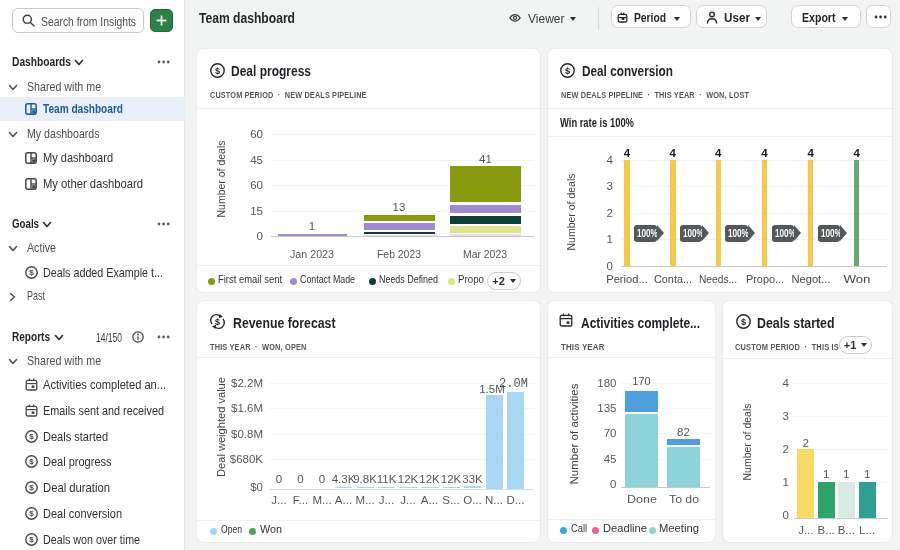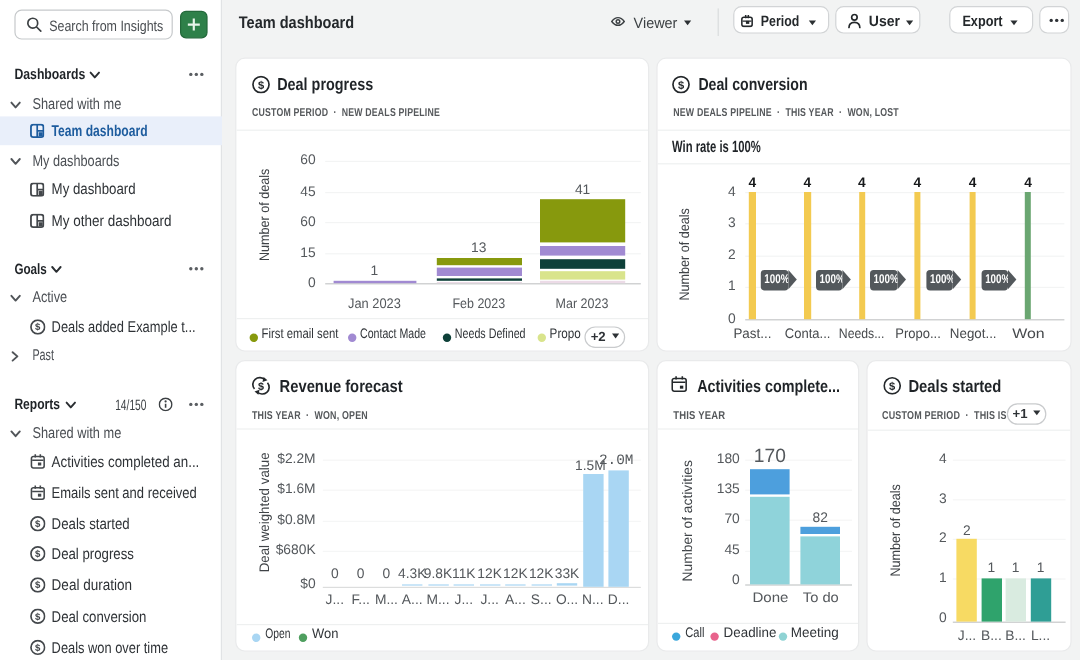--- a/index.html
+++ b/index.html
@@ -231,21 +231,21 @@
     <div style="position:absolute;left:73px;top:190.0px;width:266px;height:1px;background:#f3f4f4;"></div>
     <div style="position:absolute;top:156.5px;font-size:11.5px;color:#54585c;font-weight:normal;line-height:14px;white-space:nowrap;left:65px;transform-origin:right top;transform:translateX(-100%);">2</div>
     <div style="position:absolute;left:73px;top:163.5px;width:266px;height:1px;background:#f3f4f4;"></div>
     <div style="position:absolute;top:130.0px;font-size:11.5px;color:#54585c;font-weight:normal;line-height:14px;white-space:nowrap;left:65px;transform-origin:right top;transform:translateX(-100%);">3</div>
     <div style="position:absolute;left:73px;top:137.0px;width:266px;height:1px;background:#f3f4f4;"></div>
     <div style="position:absolute;top:103.5px;font-size:11.5px;color:#54585c;font-weight:normal;line-height:14px;white-space:nowrap;left:65px;transform-origin:right top;transform:translateX(-100%);">4</div>
     <div style="position:absolute;left:73px;top:110.5px;width:266px;height:1px;background:#f3f4f4;"></div>
     <div style="position:absolute;left:73px;top:216.5px;width:266px;height:1px;background:#c6c8c9;"></div>
     <div style="position:absolute;left:76.25px;top:110.5px;width:5.5px;height:106.0px;background:#f3ca50;"></div>
     <div style="position:absolute;top:96.5px;font-size:11.5px;color:#17191b;font-weight:bold;line-height:14px;white-space:nowrap;left:79px;transform:translateX(-50%);">4</div>
-    <div style="position:absolute;top:223px;font-size:11.5px;color:#46494c;font-weight:normal;line-height:14px;white-space:nowrap;left:79px;transform:translateX(-50%) scaleX(0.971);">Past...</div>
+    <div style="position:absolute;top:223px;font-size:11.5px;color:#46494c;font-weight:normal;line-height:14px;white-space:nowrap;left:79px;transform:translateX(-50%) scaleX(0.971);">Period...</div>
     <div style="position:absolute;left:122.05px;top:110.5px;width:5.5px;height:106.0px;background:#f3ca50;"></div>
     <div style="position:absolute;top:96.5px;font-size:11.5px;color:#17191b;font-weight:bold;line-height:14px;white-space:nowrap;left:124.8px;transform:translateX(-50%);">4</div>
     <div style="position:absolute;top:223px;font-size:11.5px;color:#46494c;font-weight:normal;line-height:14px;white-space:nowrap;left:124.8px;transform:translateX(-50%) scaleX(0.943);">Conta...</div>
     <div style="position:absolute;left:167.55px;top:110.5px;width:5.5px;height:106.0px;background:#f3ca50;"></div>
     <div style="position:absolute;top:96.5px;font-size:11.5px;color:#17191b;font-weight:bold;line-height:14px;white-space:nowrap;left:170.3px;transform:translateX(-50%);">4</div>
     <div style="position:absolute;top:223px;font-size:11.5px;color:#46494c;font-weight:normal;line-height:14px;white-space:nowrap;left:170.3px;transform:translateX(-50%) scaleX(0.887);">Needs...</div>
     <div style="position:absolute;left:213.75px;top:110.5px;width:5.5px;height:106.0px;background:#f3ca50;"></div>
     <div style="position:absolute;top:96.5px;font-size:11.5px;color:#17191b;font-weight:bold;line-height:14px;white-space:nowrap;left:216.5px;transform:translateX(-50%);">4</div>
     <div style="position:absolute;top:223px;font-size:11.5px;color:#46494c;font-weight:normal;line-height:14px;white-space:nowrap;left:216.5px;transform:translateX(-50%) scaleX(0.943);">Propo...</div>
     <div style="position:absolute;left:259.85px;top:110.5px;width:5.5px;height:106.0px;background:#f3ca50;"></div>
@@ -343,21 +343,21 @@
     <div style="position:absolute;left:73px;top:158px;width:89px;height:1px;background:#f5f6f6;"></div>
     <div style="position:absolute;top:125.4px;font-size:11.5px;color:#54585c;font-weight:normal;line-height:14px;white-space:nowrap;left:68.5px;transform-origin:right top;transform:translateX(-100%);">70</div>
     <div style="position:absolute;left:73px;top:132.4px;width:89px;height:1px;background:#f5f6f6;"></div>
     <div style="position:absolute;top:99.8px;font-size:11.5px;color:#54585c;font-weight:normal;line-height:14px;white-space:nowrap;left:68.5px;transform-origin:right top;transform:translateX(-100%);">135</div>
     <div style="position:absolute;left:73px;top:106.8px;width:89px;height:1px;background:#f5f6f6;"></div>
     <div style="position:absolute;top:74.6px;font-size:11.5px;color:#54585c;font-weight:normal;line-height:14px;white-space:nowrap;left:68.5px;transform-origin:right top;transform:translateX(-100%);">180</div>
     <div style="position:absolute;left:73px;top:81.6px;width:89px;height:1px;background:#f5f6f6;"></div>
     <div style="position:absolute;left:73px;top:185.5px;width:89px;height:1px;background:#c6c8c9;"></div>
     <div style="position:absolute;left:77px;top:90px;width:33px;height:21px;background:#4d9fdd;"></div>
     <div style="position:absolute;left:77px;top:113px;width:33px;height:72.5px;background:#8fd3da;"></div>
-    <div style="position:absolute;top:73px;font-size:16px;color:#54585c;font-weight:normal;line-height:14px;white-space:nowrap;left:93.5px;transform:translateX(-50%);text-align:right;">170</div>
+    <div style="position:absolute;top:73px;font-size:11px;color:#54585c;font-weight:normal;line-height:14px;white-space:nowrap;left:93.5px;transform:translateX(-50%);text-align:right;">170</div>
     <div style="position:absolute;left:119px;top:138px;width:33px;height:5.5px;background:#4d9fdd;"></div>
     <div style="position:absolute;left:119px;top:146px;width:33px;height:39.5px;background:#8fd3da;"></div>
     <div style="position:absolute;top:123.5px;font-size:11.5px;color:#54585c;font-weight:normal;line-height:14px;white-space:nowrap;left:135.5px;transform:translateX(-50%);">82</div>
     <div style="position:absolute;top:191px;font-size:11.5px;color:#54585c;font-weight:normal;line-height:14px;white-space:nowrap;left:93.5px;transform:translateX(-50%) scaleX(1.091);">Done</div>
     <div style="position:absolute;top:191px;font-size:11.5px;color:#54585c;font-weight:normal;line-height:14px;white-space:nowrap;left:135.5px;transform:translateX(-50%) scaleX(1.066);">To do</div>
     <div style="position:absolute;left:0px;top:218.4px;width:169px;height:1px;background:#eef0f0;"></div>
     <div style="position:absolute;left:12.4px;top:225.5px;width:7px;height:7px;background:#3ba7dc;border-radius:50%;"></div>
     <div style="position:absolute;top:220.0px;font-size:11.5px;color:#303438;font-weight:normal;line-height:14px;white-space:nowrap;left:23px;transform-origin:left top;transform:scaleX(0.808);">Call</div>
     <div style="position:absolute;left:44.2px;top:225.5px;width:7px;height:7px;background:#e8638c;border-radius:50%;"></div>
     <div style="position:absolute;top:220.0px;font-size:11.5px;color:#303438;font-weight:normal;line-height:14px;white-space:nowrap;left:55px;transform-origin:left top;transform:scaleX(0.969);">Deadline</div>

